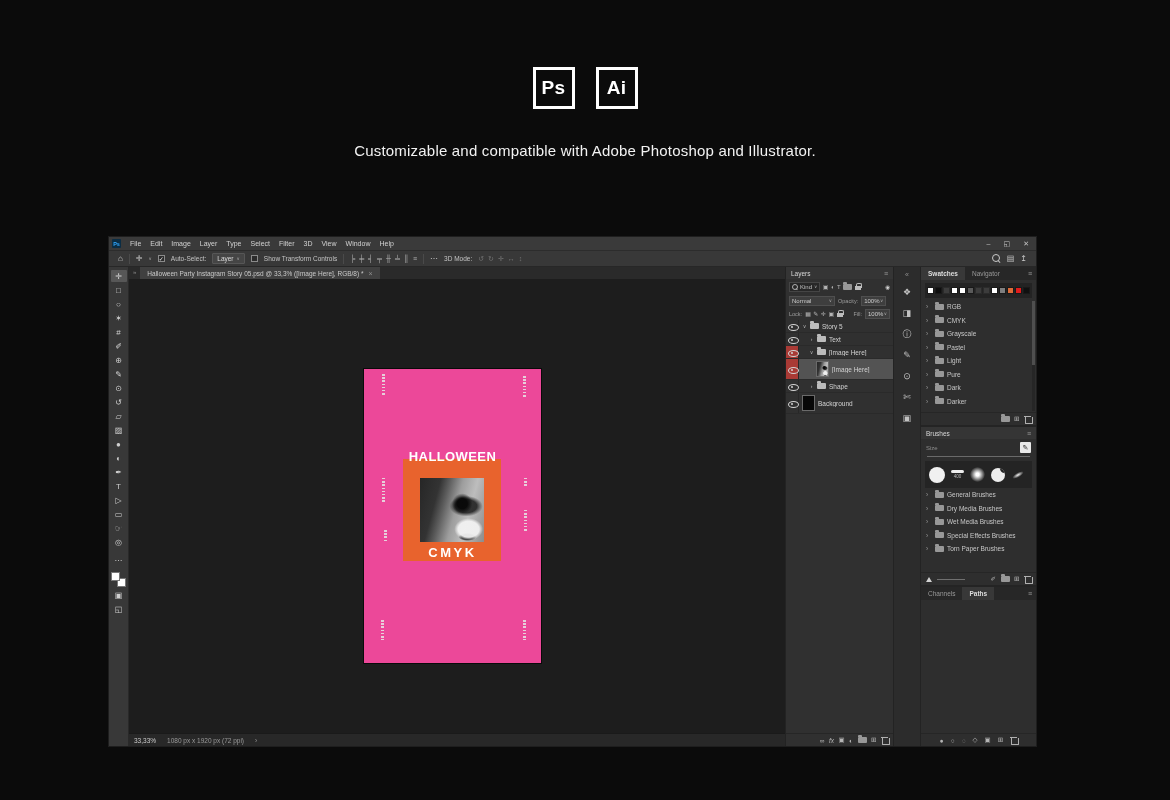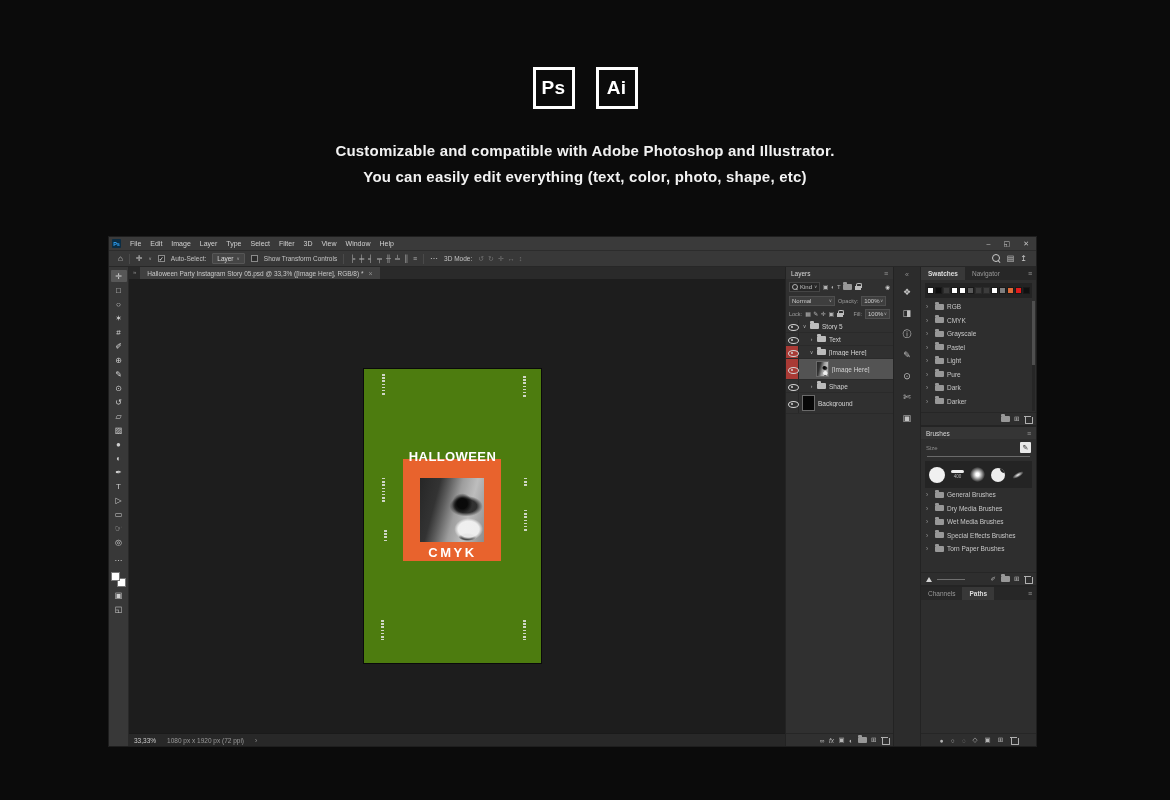--- a/index.html
+++ b/index.html
@@ -5,21 +5,21 @@
   * { margin:0; padding:0; box-sizing:border-box; }
   body { background:#000; }
   .page { position:relative; width:1170px; height:800px; background:#0b0b0b; overflow:hidden;
           font-family:"Liberation Sans", sans-serif; }
 
   
   .hero { position:absolute; top:67px; left:0; width:100%; text-align:center; }
   .badges { display:flex; justify-content:center; gap:21px; margin-bottom:33px; }
   .badge { width:42px; height:42px; border:3px solid #ffffff; display:flex; align-items:center;
            justify-content:center; color:#fff; font-weight:700; font-size:19px; letter-spacing:.3px; }
-  .hero p { margin:0 0 9px; color:#f2f2f2; font-size:15px; font-weight:700; letter-spacing:.2px; }
+  .hero p { margin:0 0 9px; color:#f2f2f2; font-size:15px; font-weight:400; letter-spacing:.2px; }
 
   
   .ps-window { position:absolute; left:108px; top:236px; width:929px; height:511px; background:#323232;
                display:flex; flex-direction:column; color:#c8c8c8; border:1px solid #1e1e1e; }
   .titlebar { height:13px; background:#3a3a3a; display:flex; align-items:center; flex:none; }
   .ps-logo { width:9px; height:9px; margin-left:3px; background:#0b2d44; color:#31a8ff; font-size:5.5px;
              font-weight:700; display:flex; align-items:center; justify-content:center; border-radius:1px; flex:none; }
   .menus { display:flex; gap:9px; margin-left:9px; }
   .menu-item { font-size:7px; color:#d2d2d2; white-space:nowrap; }
   .win-controls { margin-left:auto; margin-right:7px; display:flex; gap:13px; font-size:7px; color:#c2c2c2; }
@@ -55,21 +55,21 @@
   .chip.fg { top:0; left:0; z-index:2; }
   .chip.bg { bottom:0; right:0; z-index:1; }
 
   
   .doc-area { flex:1; display:flex; flex-direction:column; min-width:0; background:#1d1d1d; }
   .tabbar { height:12px; background:#2a2a2a; display:flex; align-items:stretch; flex:none; }
   .collapse { font-size:6px; color:#8a8a8a; padding:2px 4px 0; }
   .doctab { background:#404040; display:flex; align-items:center; gap:5px; padding:0 7px; font-size:6.5px; color:#c9c9c9; white-space:nowrap; }
   .tabclose { color:#8f8f8f; font-size:7px; }
   .canvas-area { flex:1; position:relative; overflow:hidden; }
-  .artboard { position:absolute; left:235px; top:90px; width:177px; height:294px; background:#4d7c0f; box-shadow:0 0 0 1px #0a0a0a; }
+  .artboard { position:absolute; left:235px; top:90px; width:177px; height:294px; background:#ec4899; box-shadow:0 0 0 1px #0a0a0a; }
   .orange-square { position:absolute; left:39px; top:90px; width:98px; height:102px; }
   .photo { position:absolute; left:17px; top:19px; width:64px; height:64px; }
   .skull-photo {
     background:
       radial-gradient(circle at 66% 40%, rgba(8,8,8,.95) 0 9%, rgba(8,8,8,0) 18%),
       radial-gradient(ellipse 42% 26% at 72% 44%, rgba(25,25,25,.85) 0 40%, transparent 62%),
       radial-gradient(ellipse 34% 26% at 76% 80%, rgba(242,242,242,.95) 0 48%, transparent 66%),
       radial-gradient(ellipse 22% 10% at 74% 92%, rgba(12,12,12,.9) 0 40%, transparent 62%),
       linear-gradient(105deg, #262626 0%, #333333 26%, #5e5e5e 38%, #9d9d9d 54%, #bdbdbd 72%, #8c8c8c 100%);
   }
@@ -186,21 +186,20 @@
   <header class="hero">
     <div class="badges">
       <div class="badge">
           <span>Ps</span>
         </div>
       <div class="badge">
           <span>Ai</span>
         </div>
     </div>
     <p>Customizable and compatible with Adobe Photoshop and Illustrator.</p>
-    <p>You can easily edit everything (text, color, photo, shape, etc)</p>
   </header>
 
   <div class="ps-window">
 
     <div class="titlebar">
       <span class="ps-logo">Ps</span>
       <nav class="menus">
           <span class="menu-item">File</span>
           <span class="menu-item">Edit</span>
           <span class="menu-item">Image</span>

